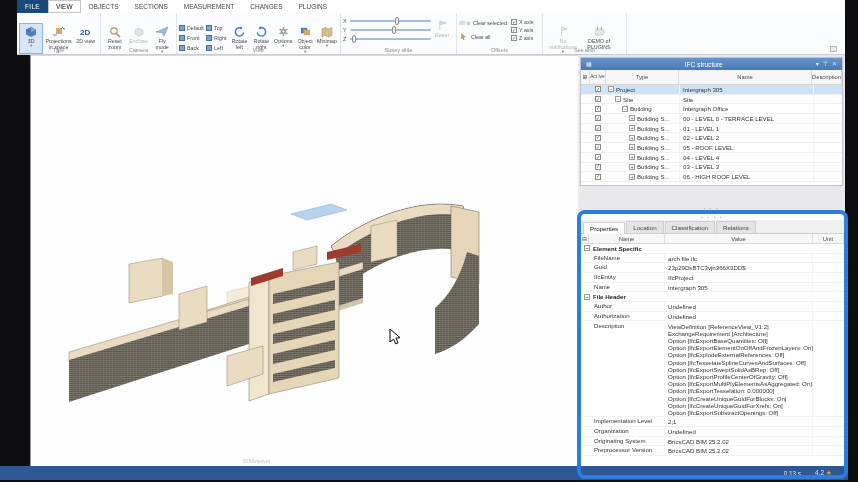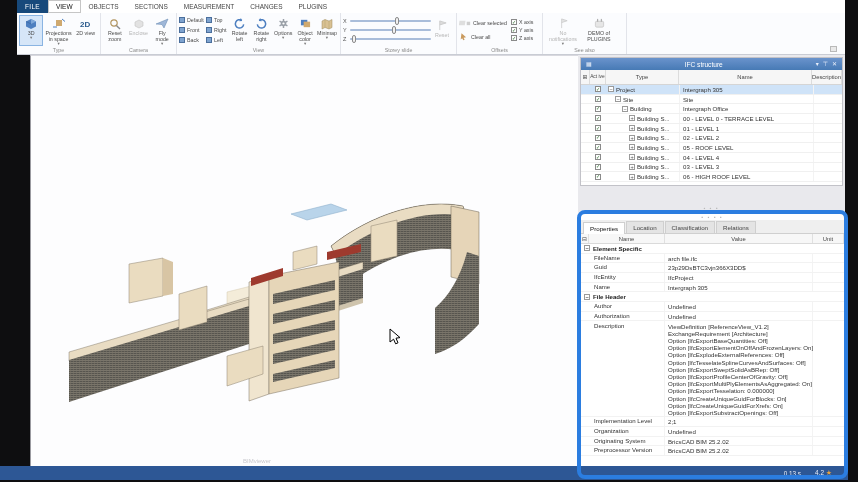--- a/index.html
+++ b/index.html
@@ -11,21 +11,21 @@
             display:flex;align-items:stretch;}
   .tab{display:flex;align-items:center;padding:0 8px;font-size:6.5px;color:#454545;cursor:default;}
   .tab.file{background:#17497b;color:#fff;letter-spacing:.3px;}
   .tab.active{background:#fff;color:#111;box-shadow:inset 0 0 0 1px #c6c6c6;}
 
   
   .ribbon{position:absolute;left:17px;top:13px;width:828px;height:42px;background:#fbfcfe;
           border-bottom:1px solid #c9ccd4;display:flex;}
   .rgroup{position:relative;height:100%;border-right:1px solid #e2e4ea;padding:2px 2px 8px;}
   .rgroup-label{position:absolute;bottom:1px;left:0;right:0;text-align:center;font-size:5.3px;color:#8a8a8a;}
-  .bigrow{display:flex;height:100%;}
+  .bigrow{display:flex;height:100%;margin-top:8px;}
   .bigbtn{display:flex;flex-direction:column;align-items:center;justify-content:flex-start;
           font-size:5.3px;color:#4a4a4a;text-align:center;line-height:1.15;padding-top:1px;border:1px solid transparent;}
   .bigbtn .ic{width:16px;height:13px;display:flex;align-items:center;justify-content:center;}
   .bigbtn.hl{background:#d6e6f8;border:1px solid #8ab4e2;}
   .bigbtn .caret{font-size:4.5px;color:#777;line-height:3px;}
   .dim{color:#b5b5b5;}
 
   .g-type{width:84px;} .g-camera{width:76px;} .g-view{width:164px;}
   .g-storey{width:116px;} .g-offsets{width:86px;} .g-see{width:84px;}
   .g-type .bigbtn{width:26px;} .g-type .bigbtn.wide{width:32px;}

